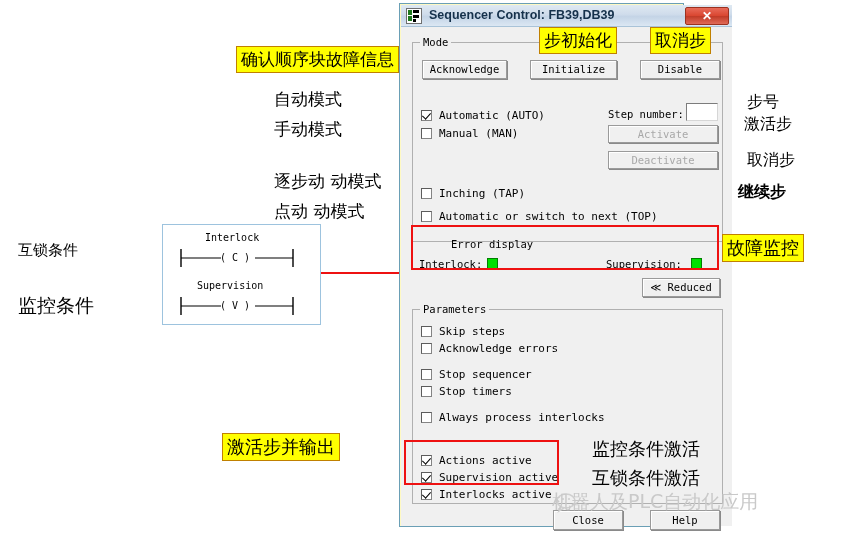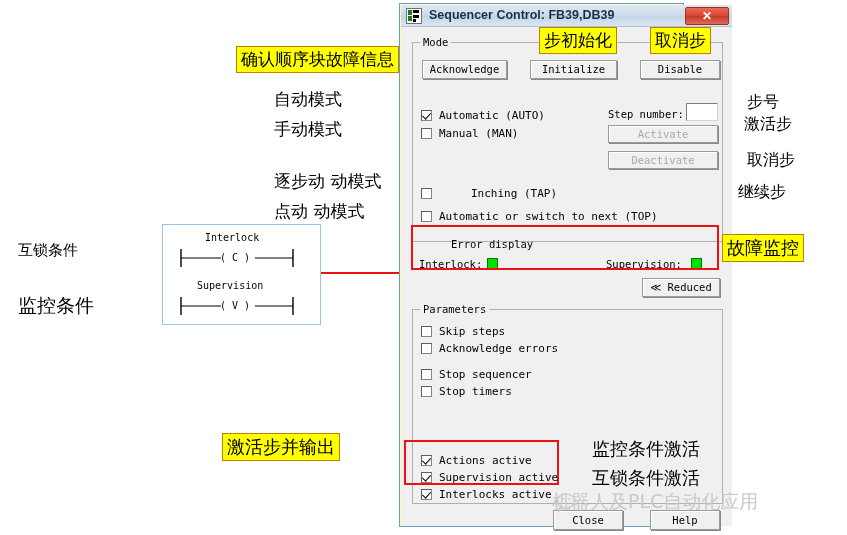--- a/index.html
+++ b/index.html
@@ -265,21 +265,21 @@
     <div class="btn" style="left:239px; top:33px; width:80px; height:19px;">Disable</div>
 
     <div class="chk-row" style="left:20px; top:82px;">
       <span class="chk checked"></span>
       <span class="chk-label">Automatic (AUTO)</span>
     </div>
     <div class="chk-row" style="left:20px; top:100px;">
       <span class="chk"></span>
       <span class="chk-label">Manual (MAN)</span>
     </div>
-    <div class="chk-row" style="left:20px; top:160px;gap:32px;">
+    <div class="chk-row" style="left:20px; top:160px;">
       <span class="chk"></span>
       <span class="chk-label">Inching (TAP)</span>
     </div>
     <div class="chk-row" style="left:20px; top:183px;">
       <span class="chk"></span>
       <span class="chk-label">Automatic or switch to next (TOP)</span>
     </div>
 
     <div class="mono abs" style="left:207px; top:81px;">Step number:</div>
     <div class="field" style="left:285px; top:76px; width:32px; height:18px;"></div>
@@ -308,20 +308,24 @@
       <span class="chk-label">Acknowledge errors</span>
     </div>
     <div class="chk-row" style="left:20px; top:341px;">
       <span class="chk"></span>
       <span class="chk-label">Stop sequencer</span>
     </div>
     <div class="chk-row" style="left:20px; top:358px;">
       <span class="chk"></span>
       <span class="chk-label">Stop timers</span>
     </div>
+    <div class="chk-row" style="left:20px; top:384px;">
+      <span class="chk"></span>
+      <span class="chk-label">Always process interlocks</span>
+    </div>
     <div class="chk-row" style="left:20px; top:427px;">
       <span class="chk checked"></span>
       <span class="chk-label">Actions active</span>
     </div>
     <div class="chk-row" style="left:20px; top:444px;">
       <span class="chk checked"></span>
       <span class="chk-label">Supervision active</span>
     </div>
     <div class="chk-row" style="left:20px; top:461px;">
       <span class="chk checked"></span>
@@ -335,21 +339,21 @@
 
 <div class="redbox" style="left:411px; top:225px; width:308px; height:45px;"></div>
 <div class="redbox" style="left:404px; top:440px; width:155px; height:45px;"></div>
 
 <div class="abs cn hl" style="left:539px; top:27px; font-size:17px;text-align:center;">步初始化</div>
 <div class="abs cn hl" style="left:650px; top:27px; font-size:17px;">取消步</div>
 
 <div class="abs cn" style="left:747px; top:92px; font-size:16px;">步号</div>
 <div class="abs cn" style="left:744px; top:114px; font-size:16px;">激活步</div>
 <div class="abs cn" style="left:747px; top:150px; font-size:16px;">取消步</div>
-<div class="abs cn" style="left:738px; top:182px; font-size:16px;">继续步</div>
+<div class="abs cn" style="left:738px; top:182px; font-size:16px;font-weight:bold;">继续步</div>
 
 <div class="abs cn hl" style="left:722px; top:234px; font-size:18px;">故障监控</div>
 
 <div class="abs cn" style="left:592px; top:437px; font-size:18px;">监控条件激活</div>
 <div class="abs cn" style="left:592px; top:466px; font-size:18px;">互锁条件激活</div>
 
 <svg id="wechat-icon" viewBox="0 0 26 21">
   <ellipse cx="10" cy="9" rx="9" ry="7" fill="none" stroke="#cfcfcf" stroke-width="1.5"></ellipse>
   <path d="M5 15 L3 19 L8 16" fill="none" stroke="#cfcfcf" stroke-width="1.5"></path>
   <circle cx="7" cy="7" r="1.1" fill="#cfcfcf"></circle>

